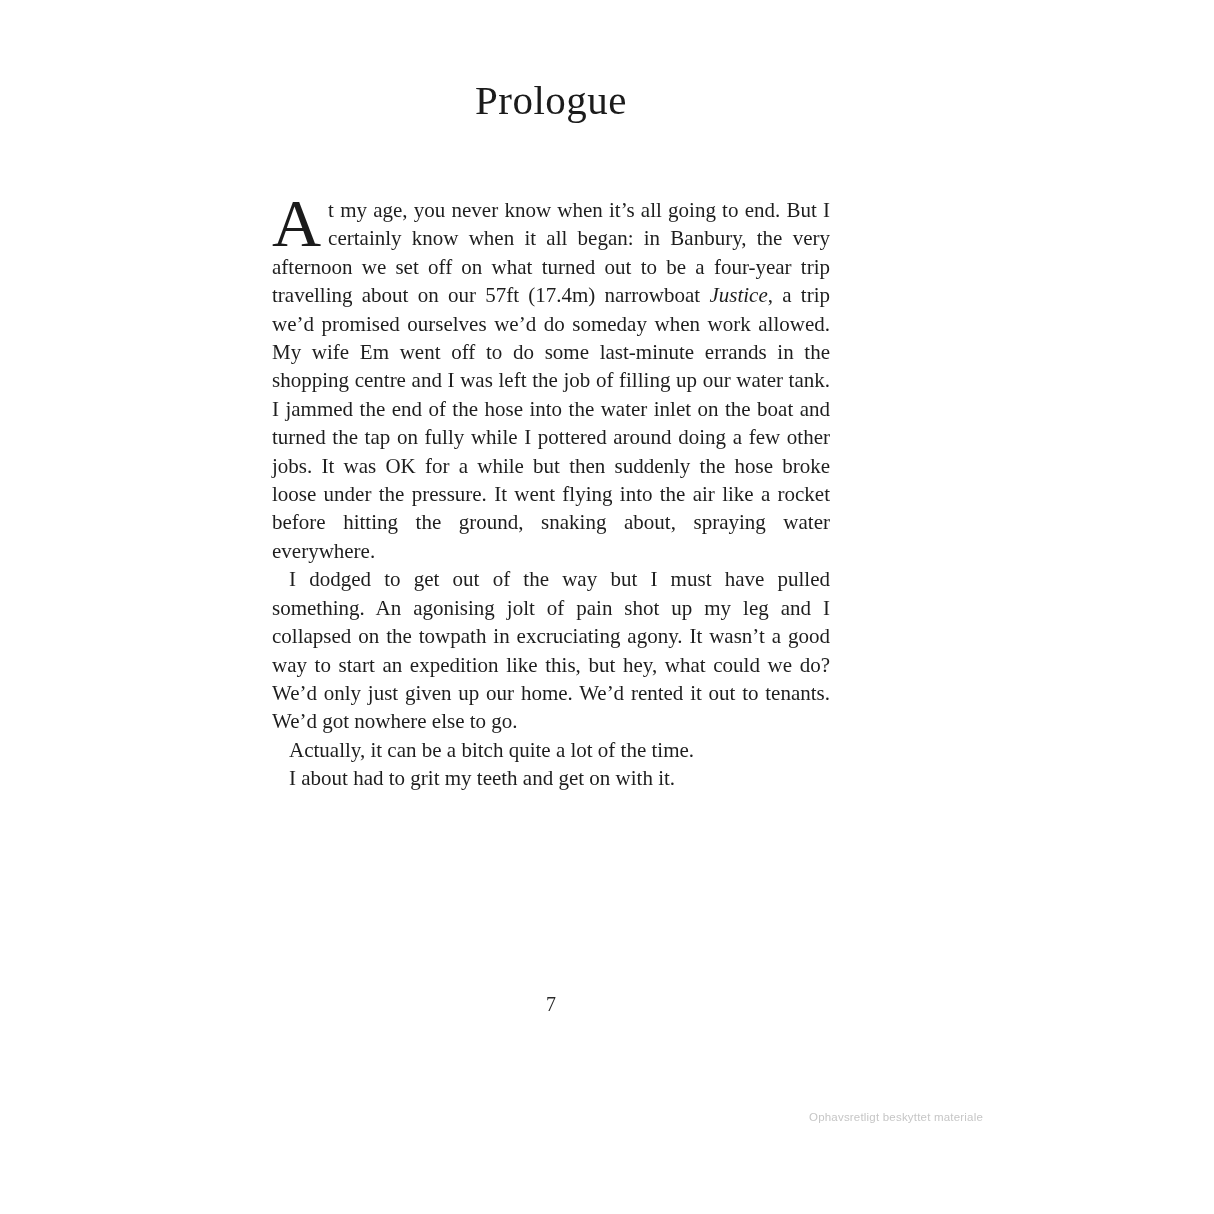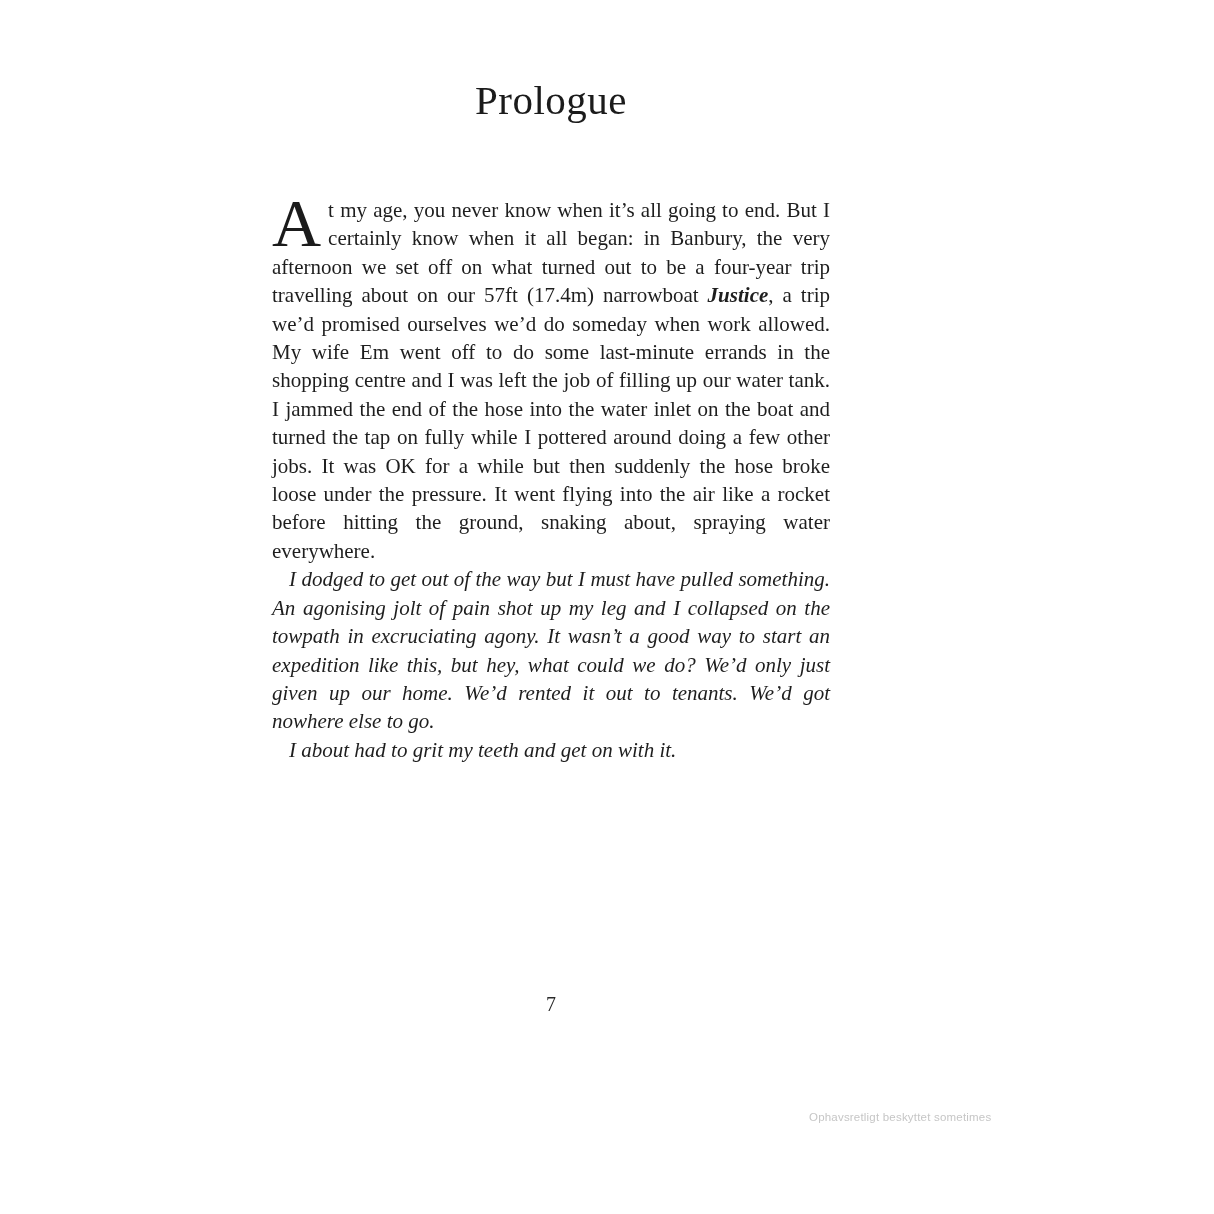--- a/index.html
+++ b/index.html
@@ -32,30 +32,30 @@
     position: absolute;
     left: 272px;
     top: 196px;
     width: 558px;
     font-size: 21px;
     line-height: 28.4px;
     color: #1e1e1e;
     text-align: justify;
   }
   .body-text p { margin: 0; }
-  .body-text p.indented { text-indent: 17px; font-style: italic; }
+  .body-text p.indented { text-indent: 17px; }
   .dropcap {
     float: left;
     font-size: 68px;
     line-height: 55px;
     height: 55px;
     margin: 0 7px 0 0;
     color: #1b1b1b;
   }
-  .italic { font-style: italic; font-weight: bold; }
+  .italic { font-style: italic; }
   .page-number {
     position: absolute;
     left: 272px;
     top: 992px;
     width: 558px;
     text-align: center;
     font-size: 20px;
     line-height: 24px;
     color: #2a2a2a;
   }
@@ -76,21 +76,22 @@
 <div class="book-page">
 
   <h1 class="chapter-title">Prologue</h1>
 
   <div class="body-text">
     <p><span class="dropcap">A</span><span>t my age, you never know when it’s all going to end. But I certainly know when it all began: in Banbury, the very afternoon we set off on what turned out to be a four-year trip travelling about on our 57ft (17.4m) narrowboat </span><span class="italic">Justice</span><span>, a trip we’d promised ourselves we’d do someday when work allowed. My wife Em went off to do some last-minute errands in the shopping centre and I was left the job of filling up our water tank. I jammed the end of the hose into the water inlet on the boat and turned the tap on fully while I pottered around doing a few other jobs. It was OK for a while but then suddenly the hose broke loose under the pressure. It went flying into the air like a rocket before hitting the ground, snaking about, spraying water everywhere.</span></p>
 
     <p class="indented">I dodged to get out of the way but I must have pulled something. An agonising jolt of pain shot up my leg and I collapsed on the towpath in excruciating agony. It wasn’t a good way to start an expedition like this, but hey, what could we do? We’d only just given up our home. We’d rented it out to tenants. We’d got nowhere else to go.</p>
 
 
+    <p class="indented">Actually, it can be a bitch quite a lot of the time.</p>
 
     <p class="indented">I about had to grit my teeth and get on with it.</p>
   </div>
 
   <div class="page-number">7</div>
 
-  <div class="copyright-watermark">Ophavsretligt beskyttet sometimes</div>
+  <div class="copyright-watermark">Ophavsretligt beskyttet materiale</div>
 
 </div>
 
 </body></html>

